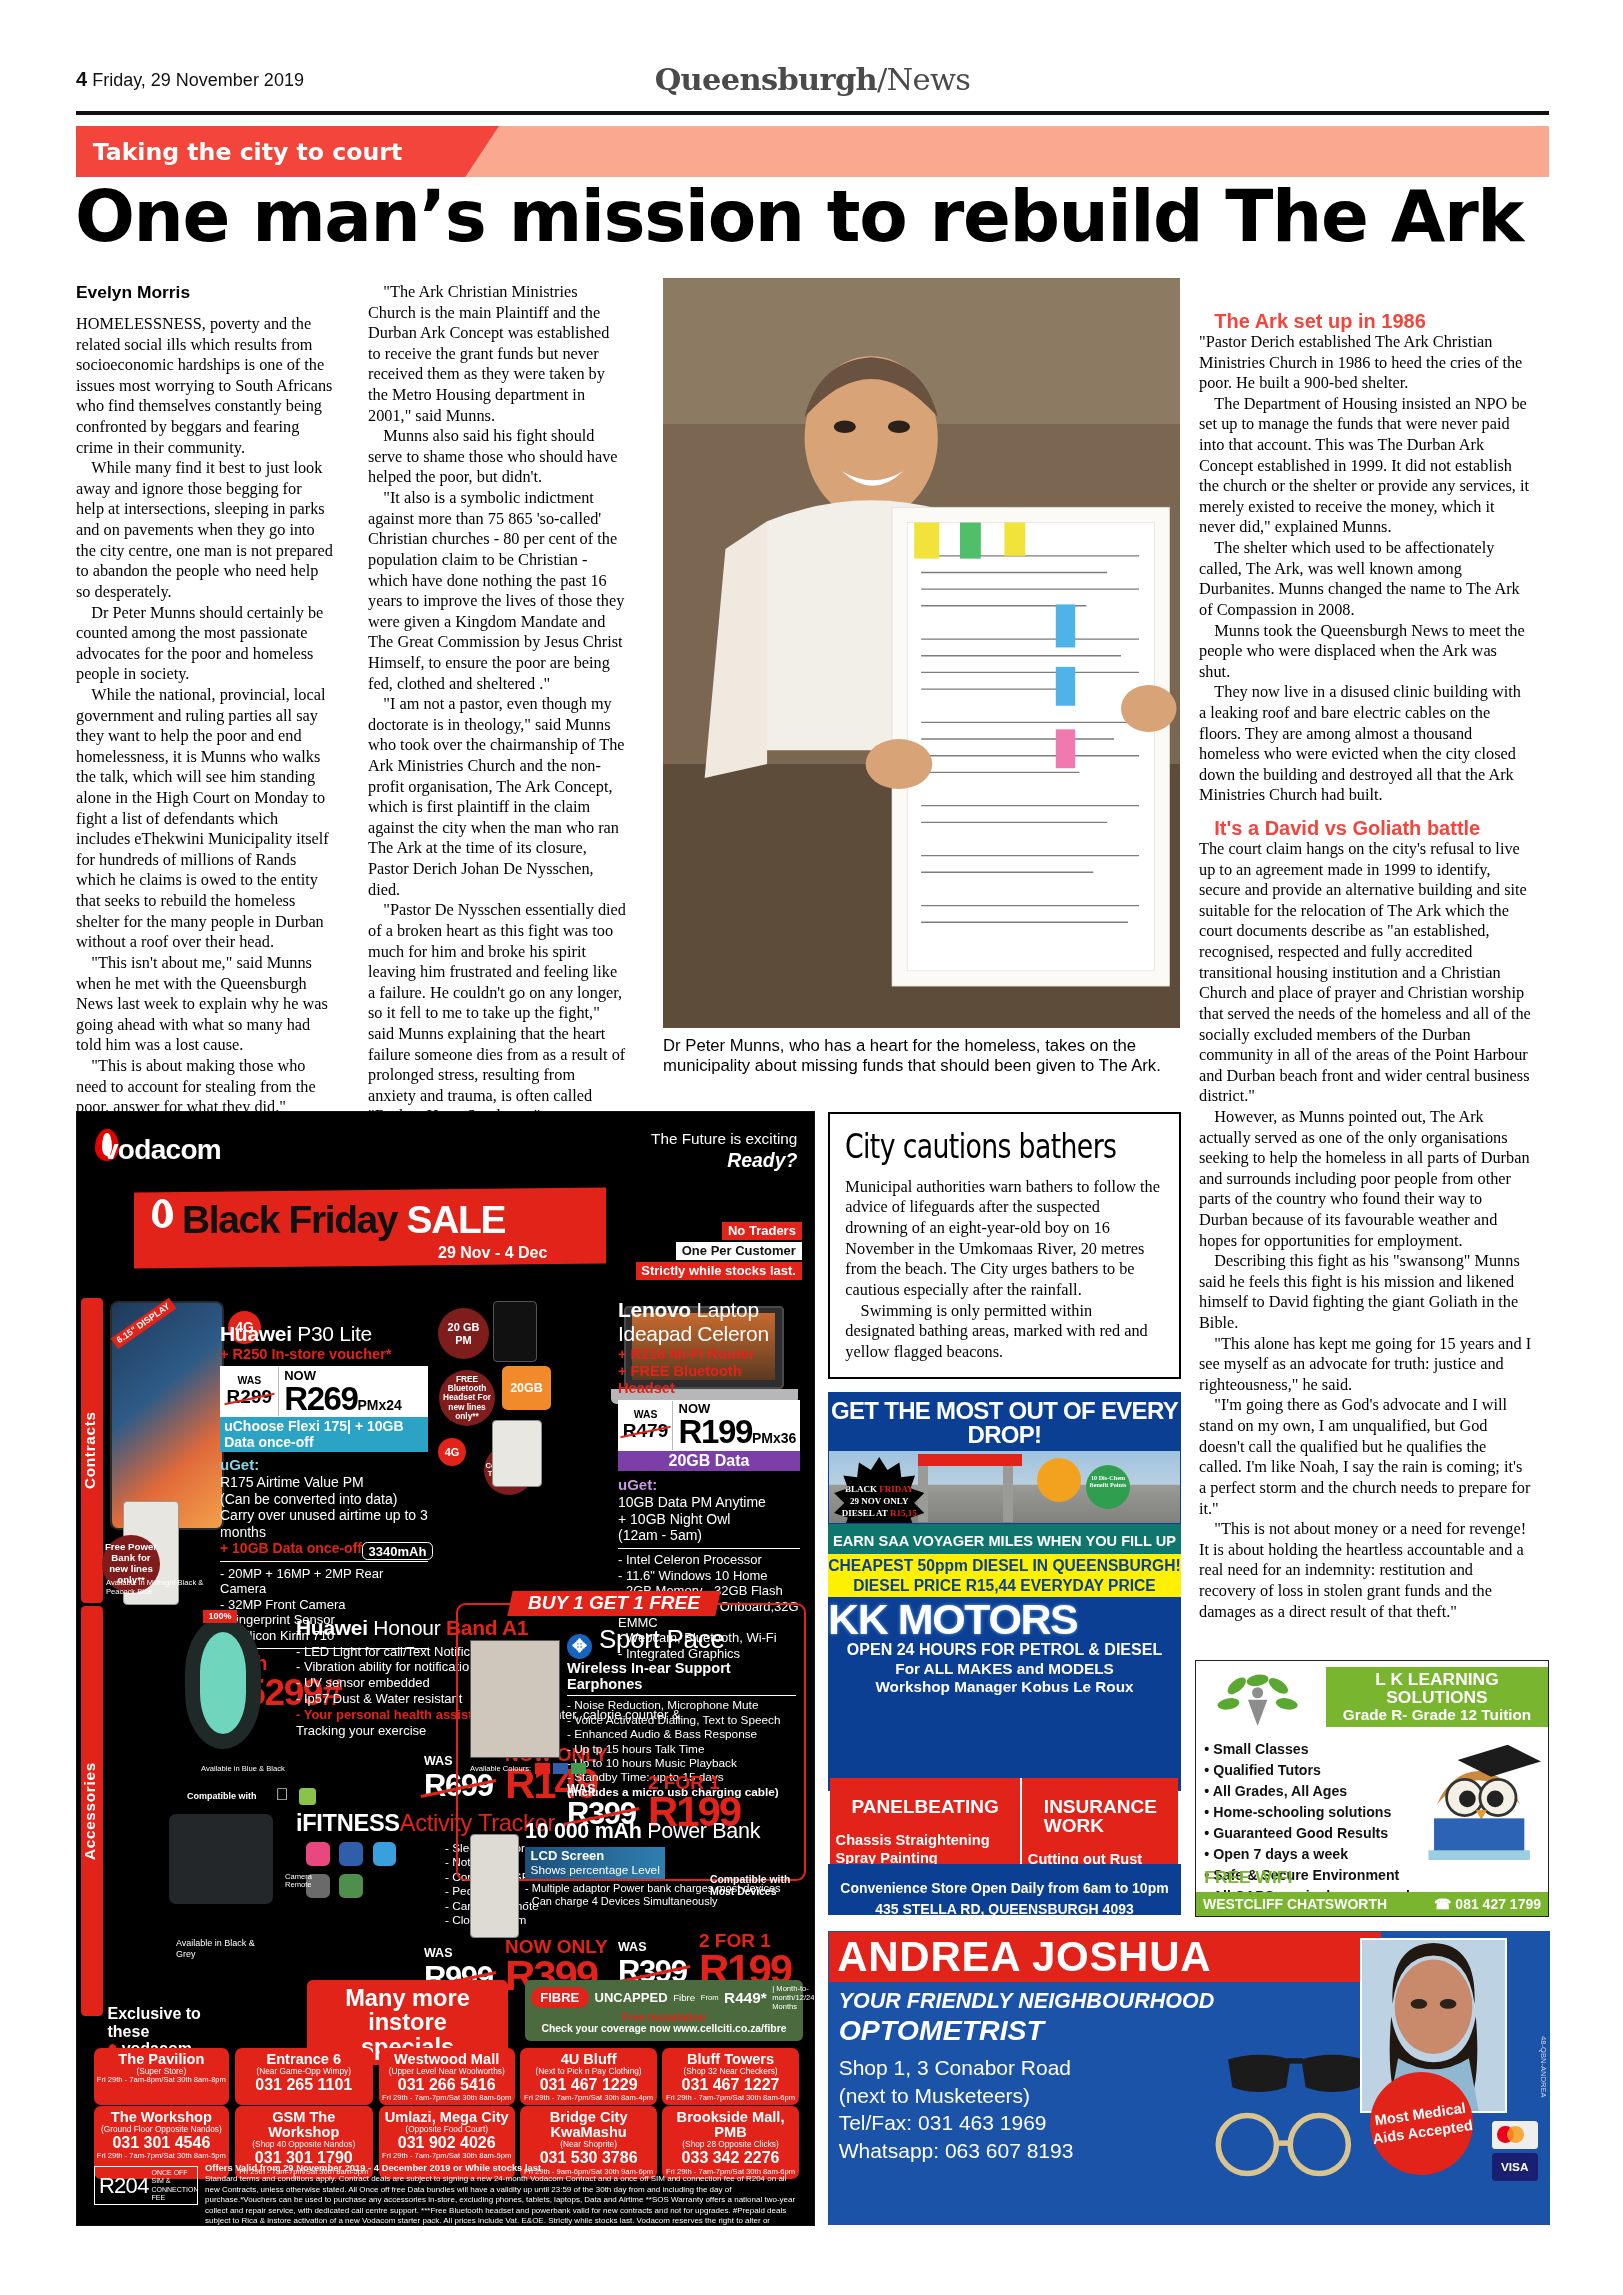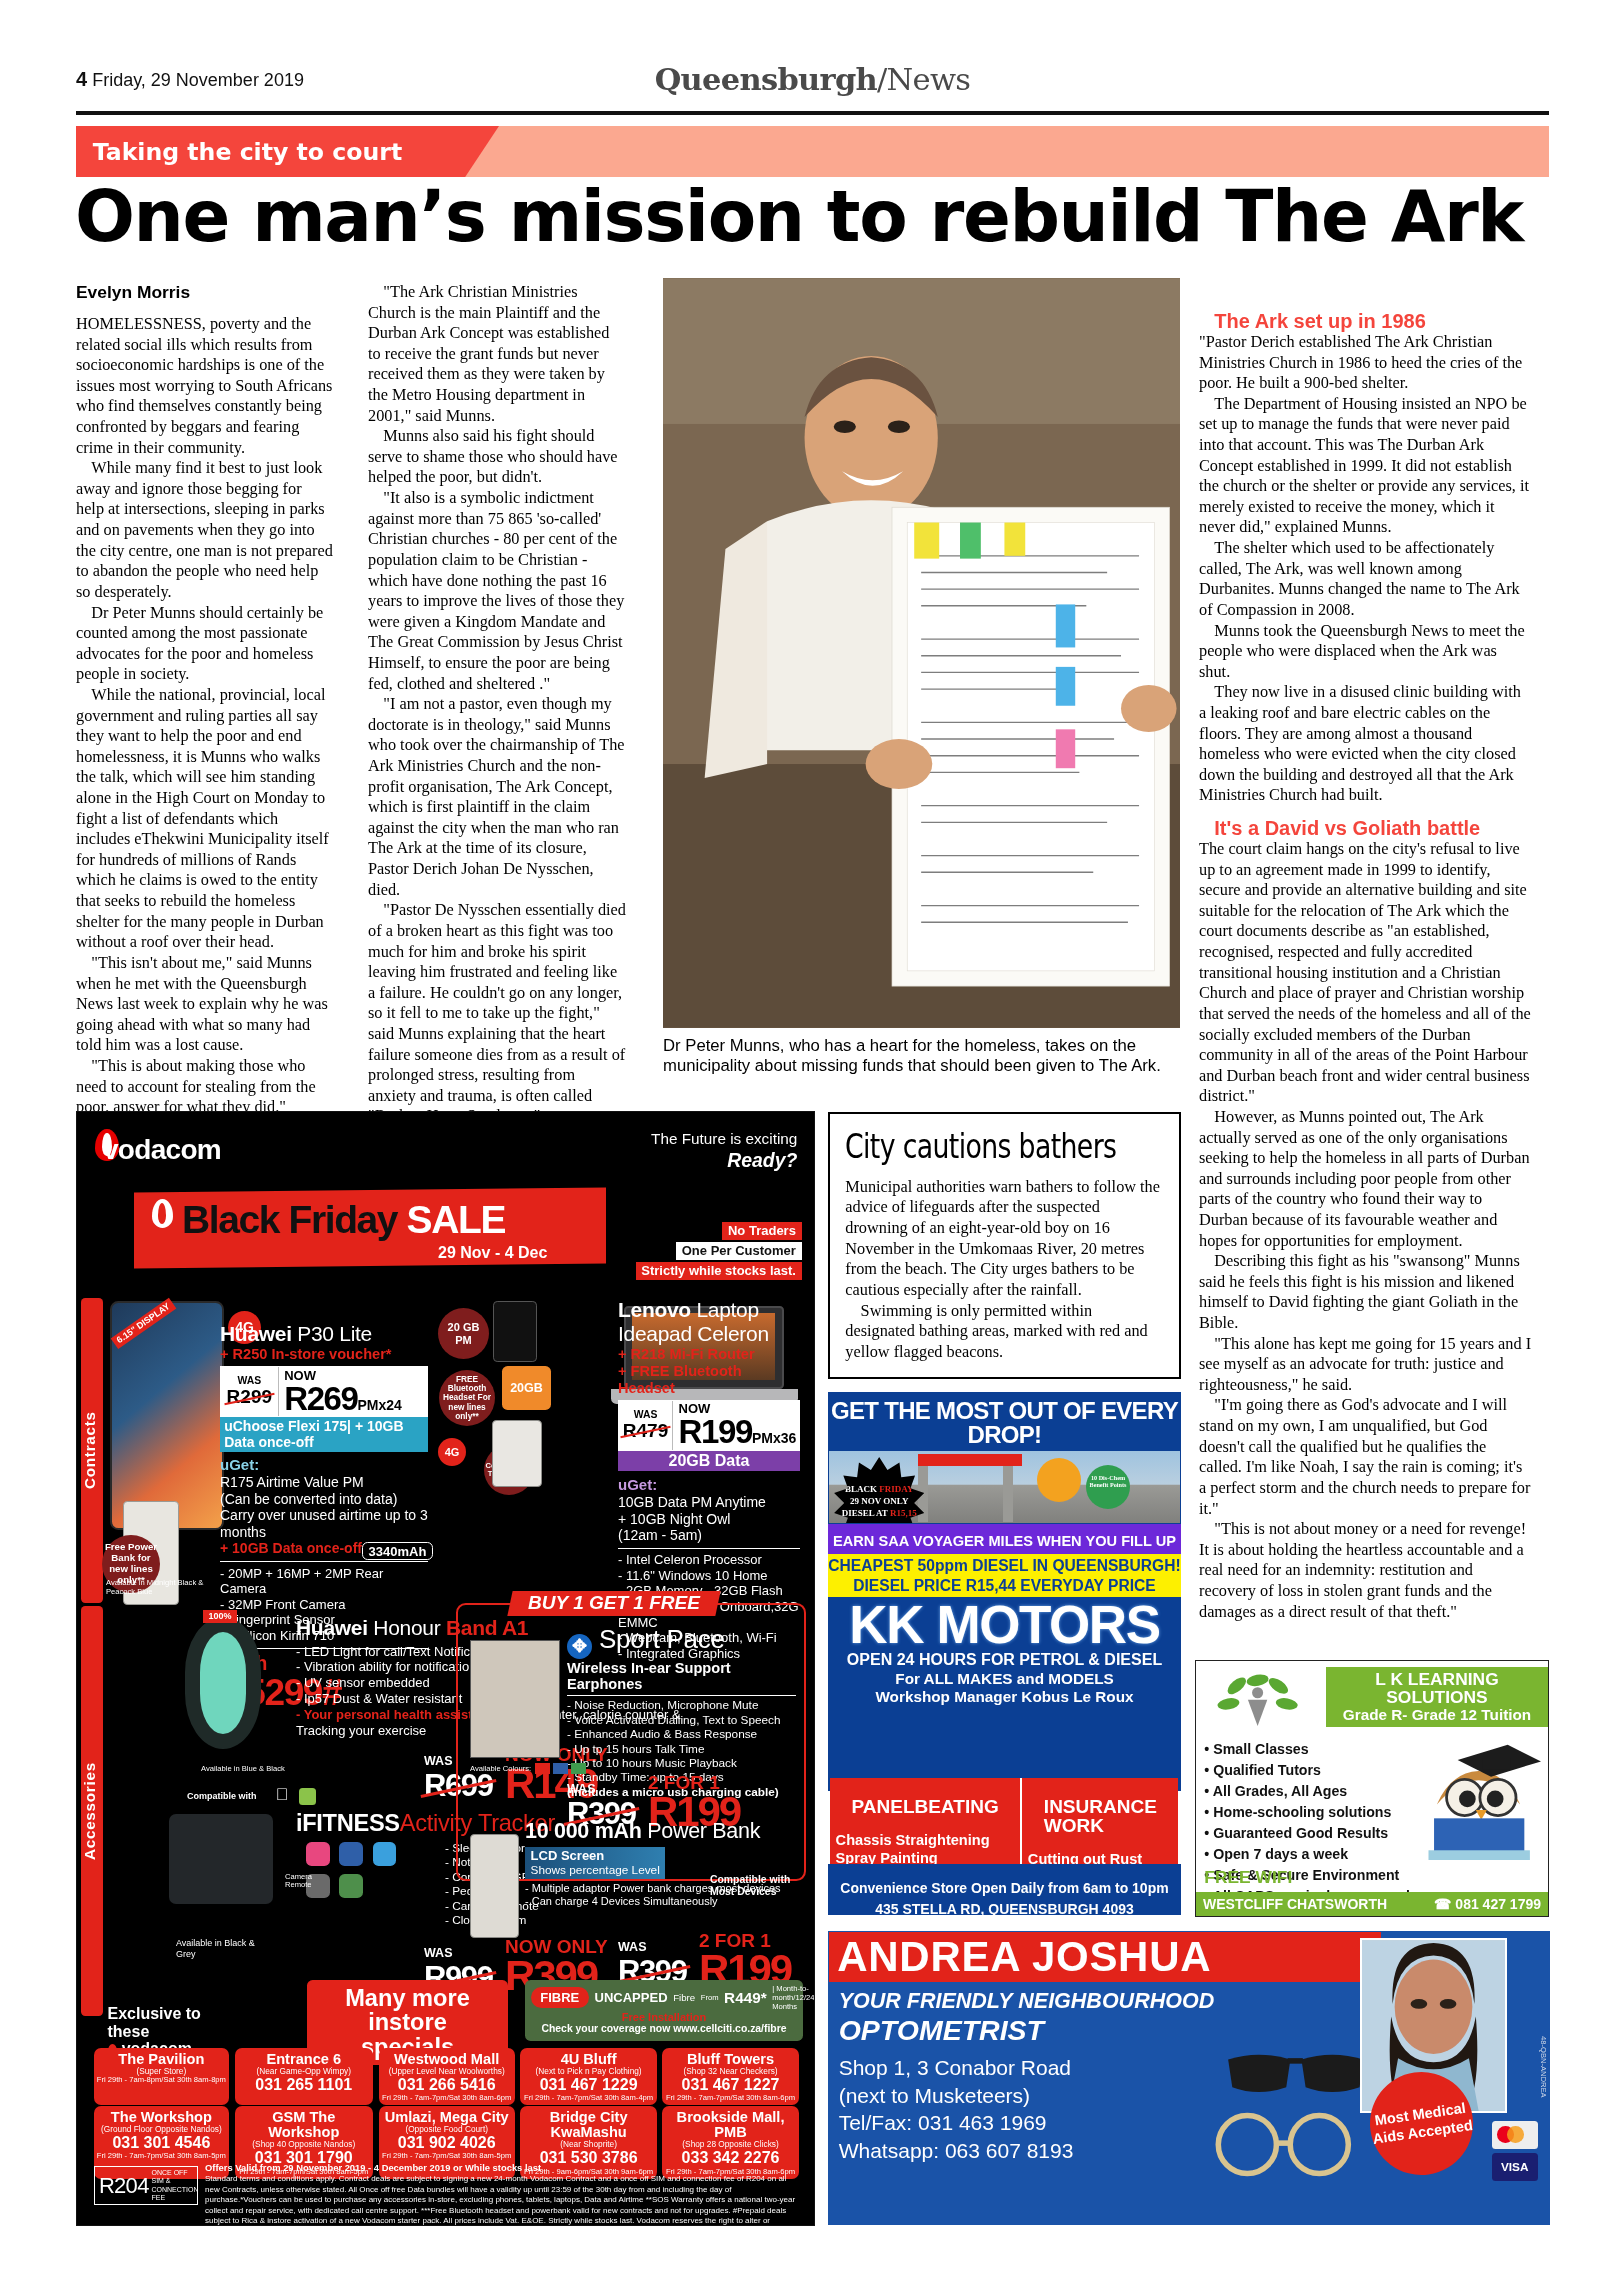--- a/index.html
+++ b/index.html
@@ -188,29 +188,29 @@
   .fuelad { position:absolute; left:828px; top:1392px; width:353px; height:132px;
             background:#0b3f94; overflow:hidden; border:1.4px solid #0b3f94;}
   .fuelad .hd { color:#fff; font-family:"Liberation Sans",sans-serif; font-weight:bold;
                 font-size:24px; text-align:center; line-height:1.0; padding-top:5.6px; letter-spacing:-0.7px;}
   .fuel-photo { position:absolute; left:0; top:58px; width:100%; height:74px;
                 background:linear-gradient(#9fc3df 0%, #b9cfe0 45%, #9a9a96 46%, #7f7f7c 100%); }
   .burst { position:absolute; left:4.2px; top:64px; width:92px; height:92px; background:#000;
            clip-path: polygon(50% 0%,59% 14%,72% 6%,74% 22%,89% 20%,84% 34%,99% 39%,88% 50%,99% 61%,84% 66%,89% 80%,74% 78%,72% 94%,59% 86%,50% 100%,41% 86%,28% 94%,26% 78%,11% 80%,16% 66%,1% 61%,12% 50%,1% 39%,16% 34%,11% 20%,26% 22%,28% 6%,41% 14%);
            color:#fff; font-size:9px; font-weight:bold; text-align:center; padding-top:26px; line-height:1.35;}
   .burst .rd { color:#e2231a; }
-  .saa { position:absolute; left:828px; top:1524px; width:353px; height:34px; background:#6d28d9;
+  .saa { position:absolute; left:828px; top:1524px; width:353px; height:34px; background:#0f766e;
          color:#fff; font-family:"Liberation Sans",sans-serif; font-weight:bold; font-size:14.6px;
          display:flex; align-items:center; justify-content:center; }
   .cheapest { position:absolute; left:828px; top:1554px; width:353px; height:43px; background:#fdf000;
          color:#0b3f94; font-family:"Liberation Sans",sans-serif; font-weight:bold; font-size:15.6px;
          text-align:center; line-height:1.3; padding-top:2.1px; }
   .kkwrap { position:absolute; left:828px; top:1597px; width:353px; height:194px; background:#0b3f94; }
-  .kklogo { text-align:center; color:#fff; font-family:"Liberation Sans",sans-serif;
-            font-weight:bold; font-size:53px; letter-spacing:-1.4px; line-height:1.0; padding-top:1.4px;
+  .kklogo { text-align:left; color:#fff; font-family:"Liberation Sans",sans-serif;
+            font-weight:bold; font-size:43px; letter-spacing:-1.4px; line-height:1.0; padding-top:1.4px;
             text-shadow: 0 0 3.5px #6fa8e8; }
   .kkline { text-align:center; color:#fff; font-family:"Liberation Sans",sans-serif;
             font-weight:bold; font-size:16px; line-height:1.18; }
   .kkline.s2 { font-size:15.3px; }
   .kkserv { position:absolute; left:830px; top:1778px; width:348px; height:87px; background:#e2231a;
             display:flex; color:#fff; font-family:"Liberation Sans",sans-serif;}
   .kkserv .half { flex:1; padding:2.8px 5.6px; }
   .kkserv .half + .half { border-left:2.1px solid #fff; }
   .kkserv h4 { margin:16px; font-size:19px; font-weight:bold; line-height:1.0; }
   .kkserv p { margin:1.4px 0 0; font-size:14.6px; font-weight:bold; line-height:1.18; }

